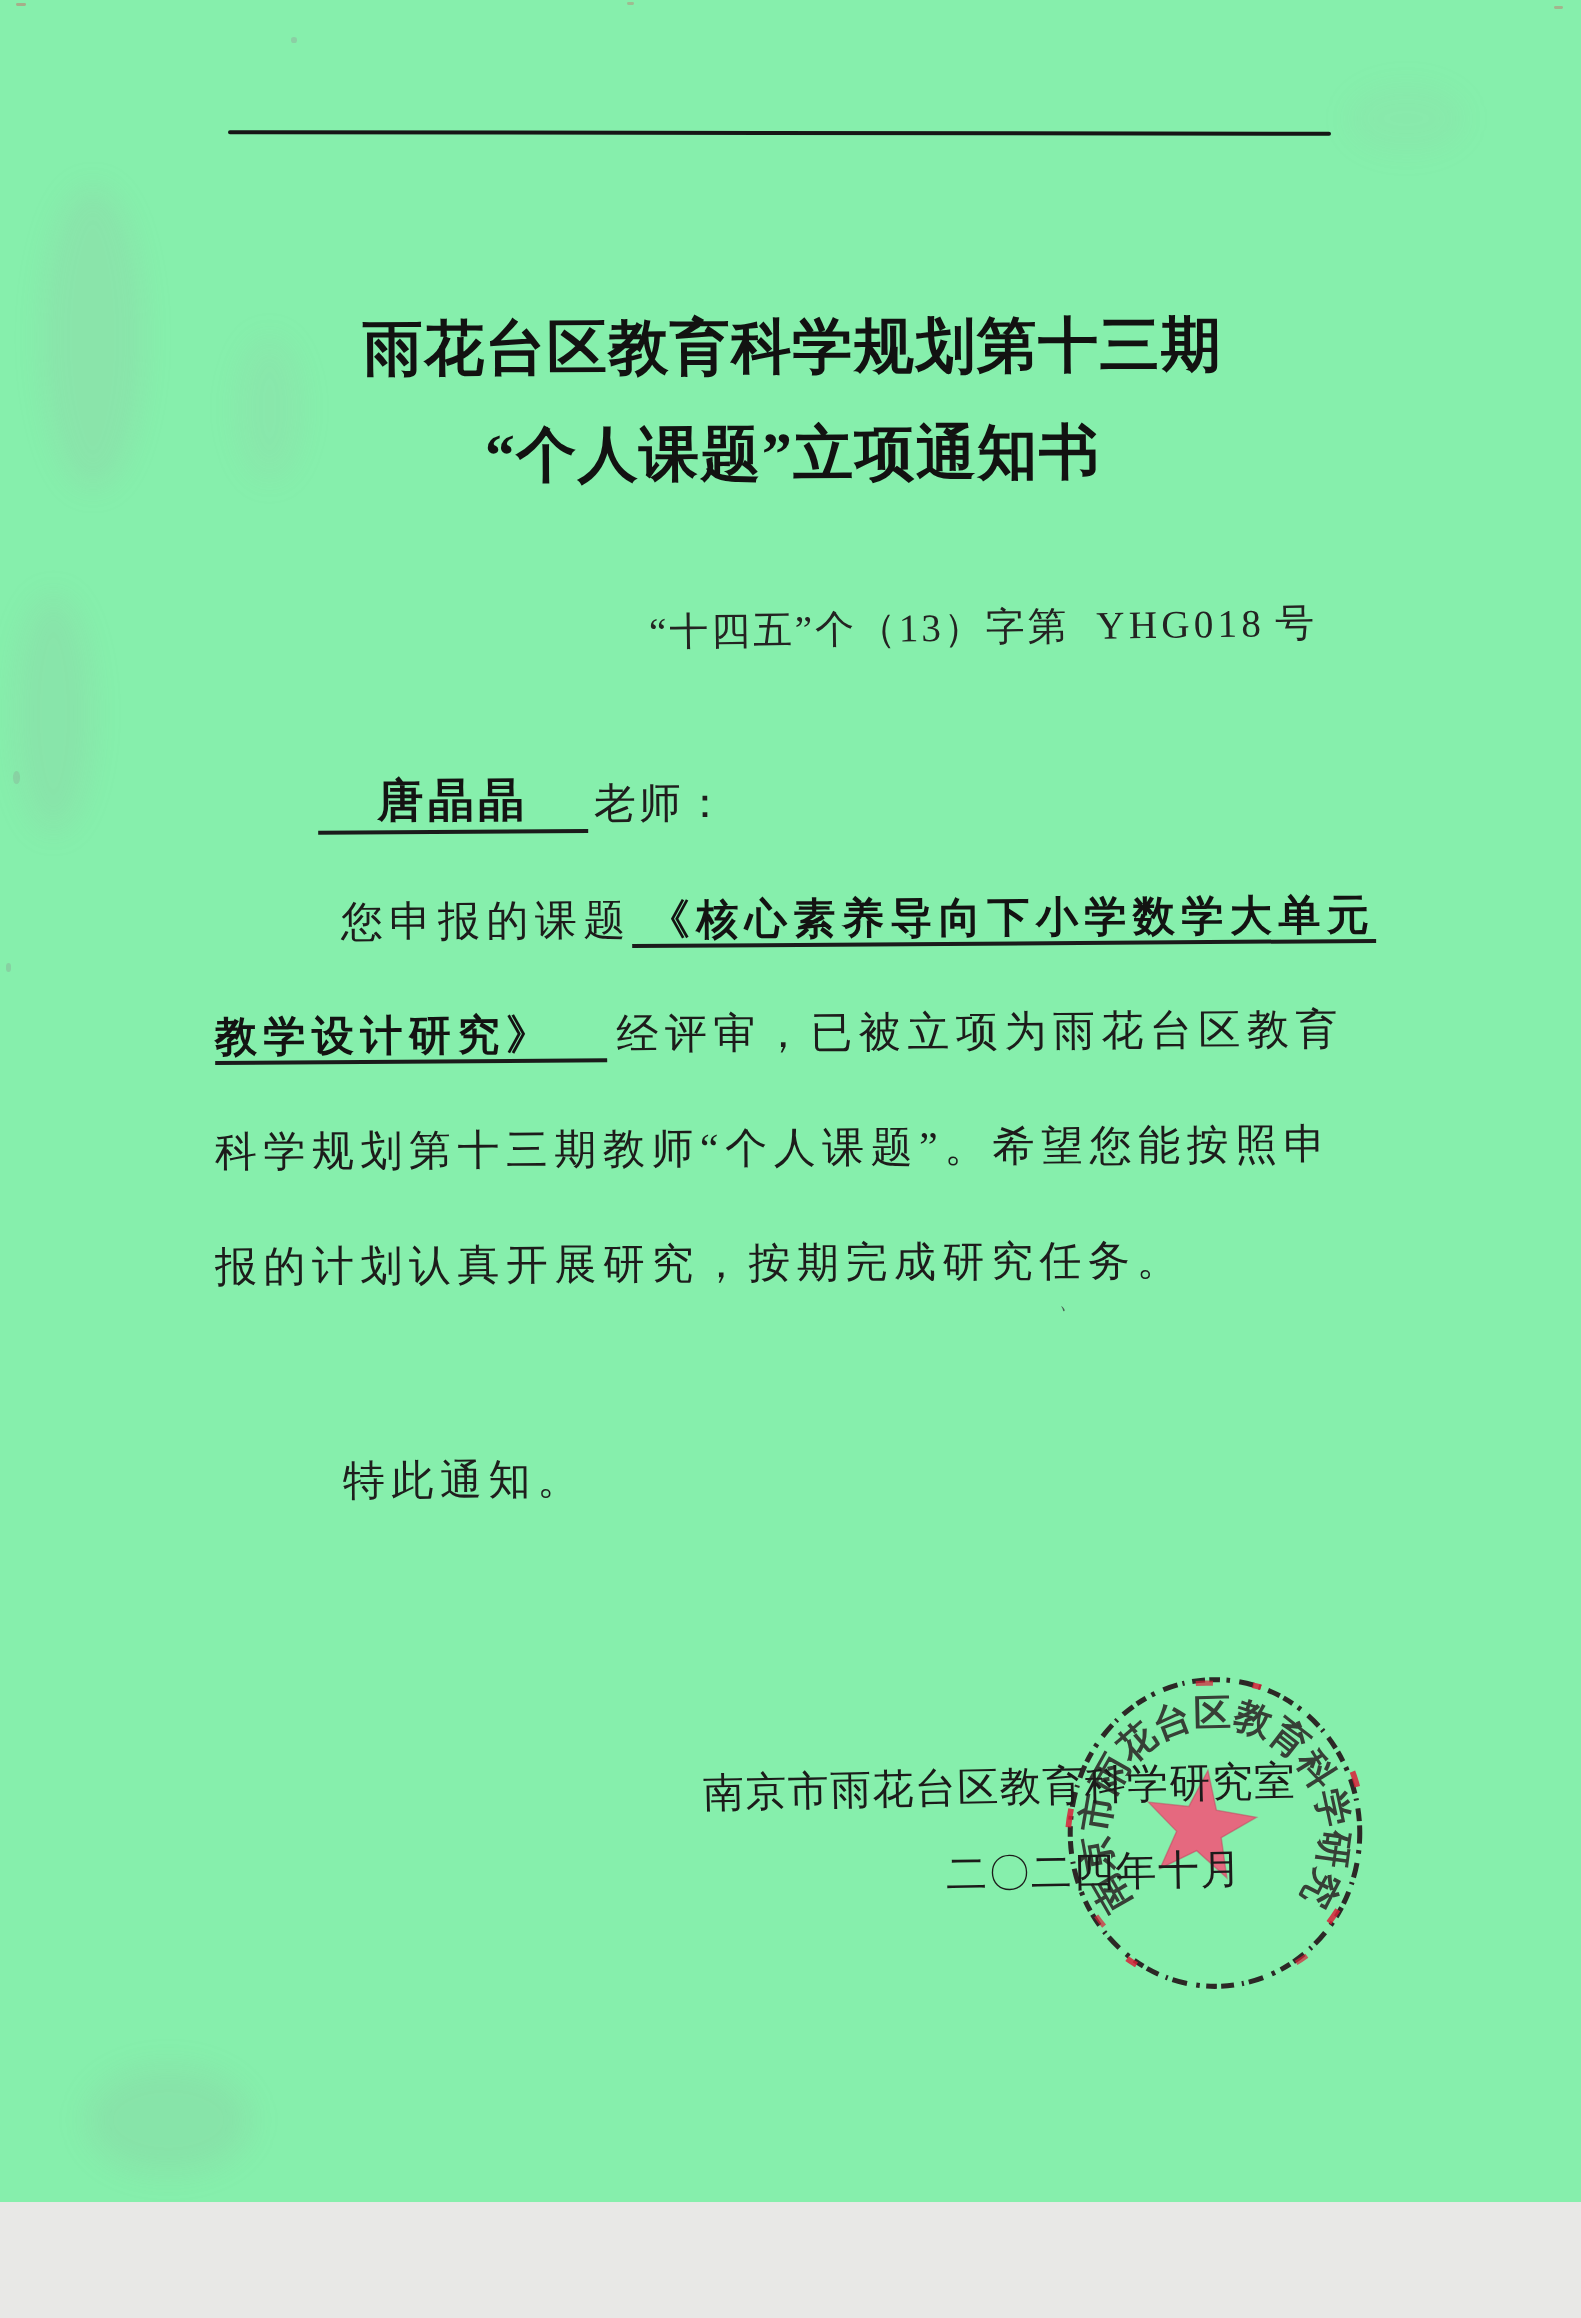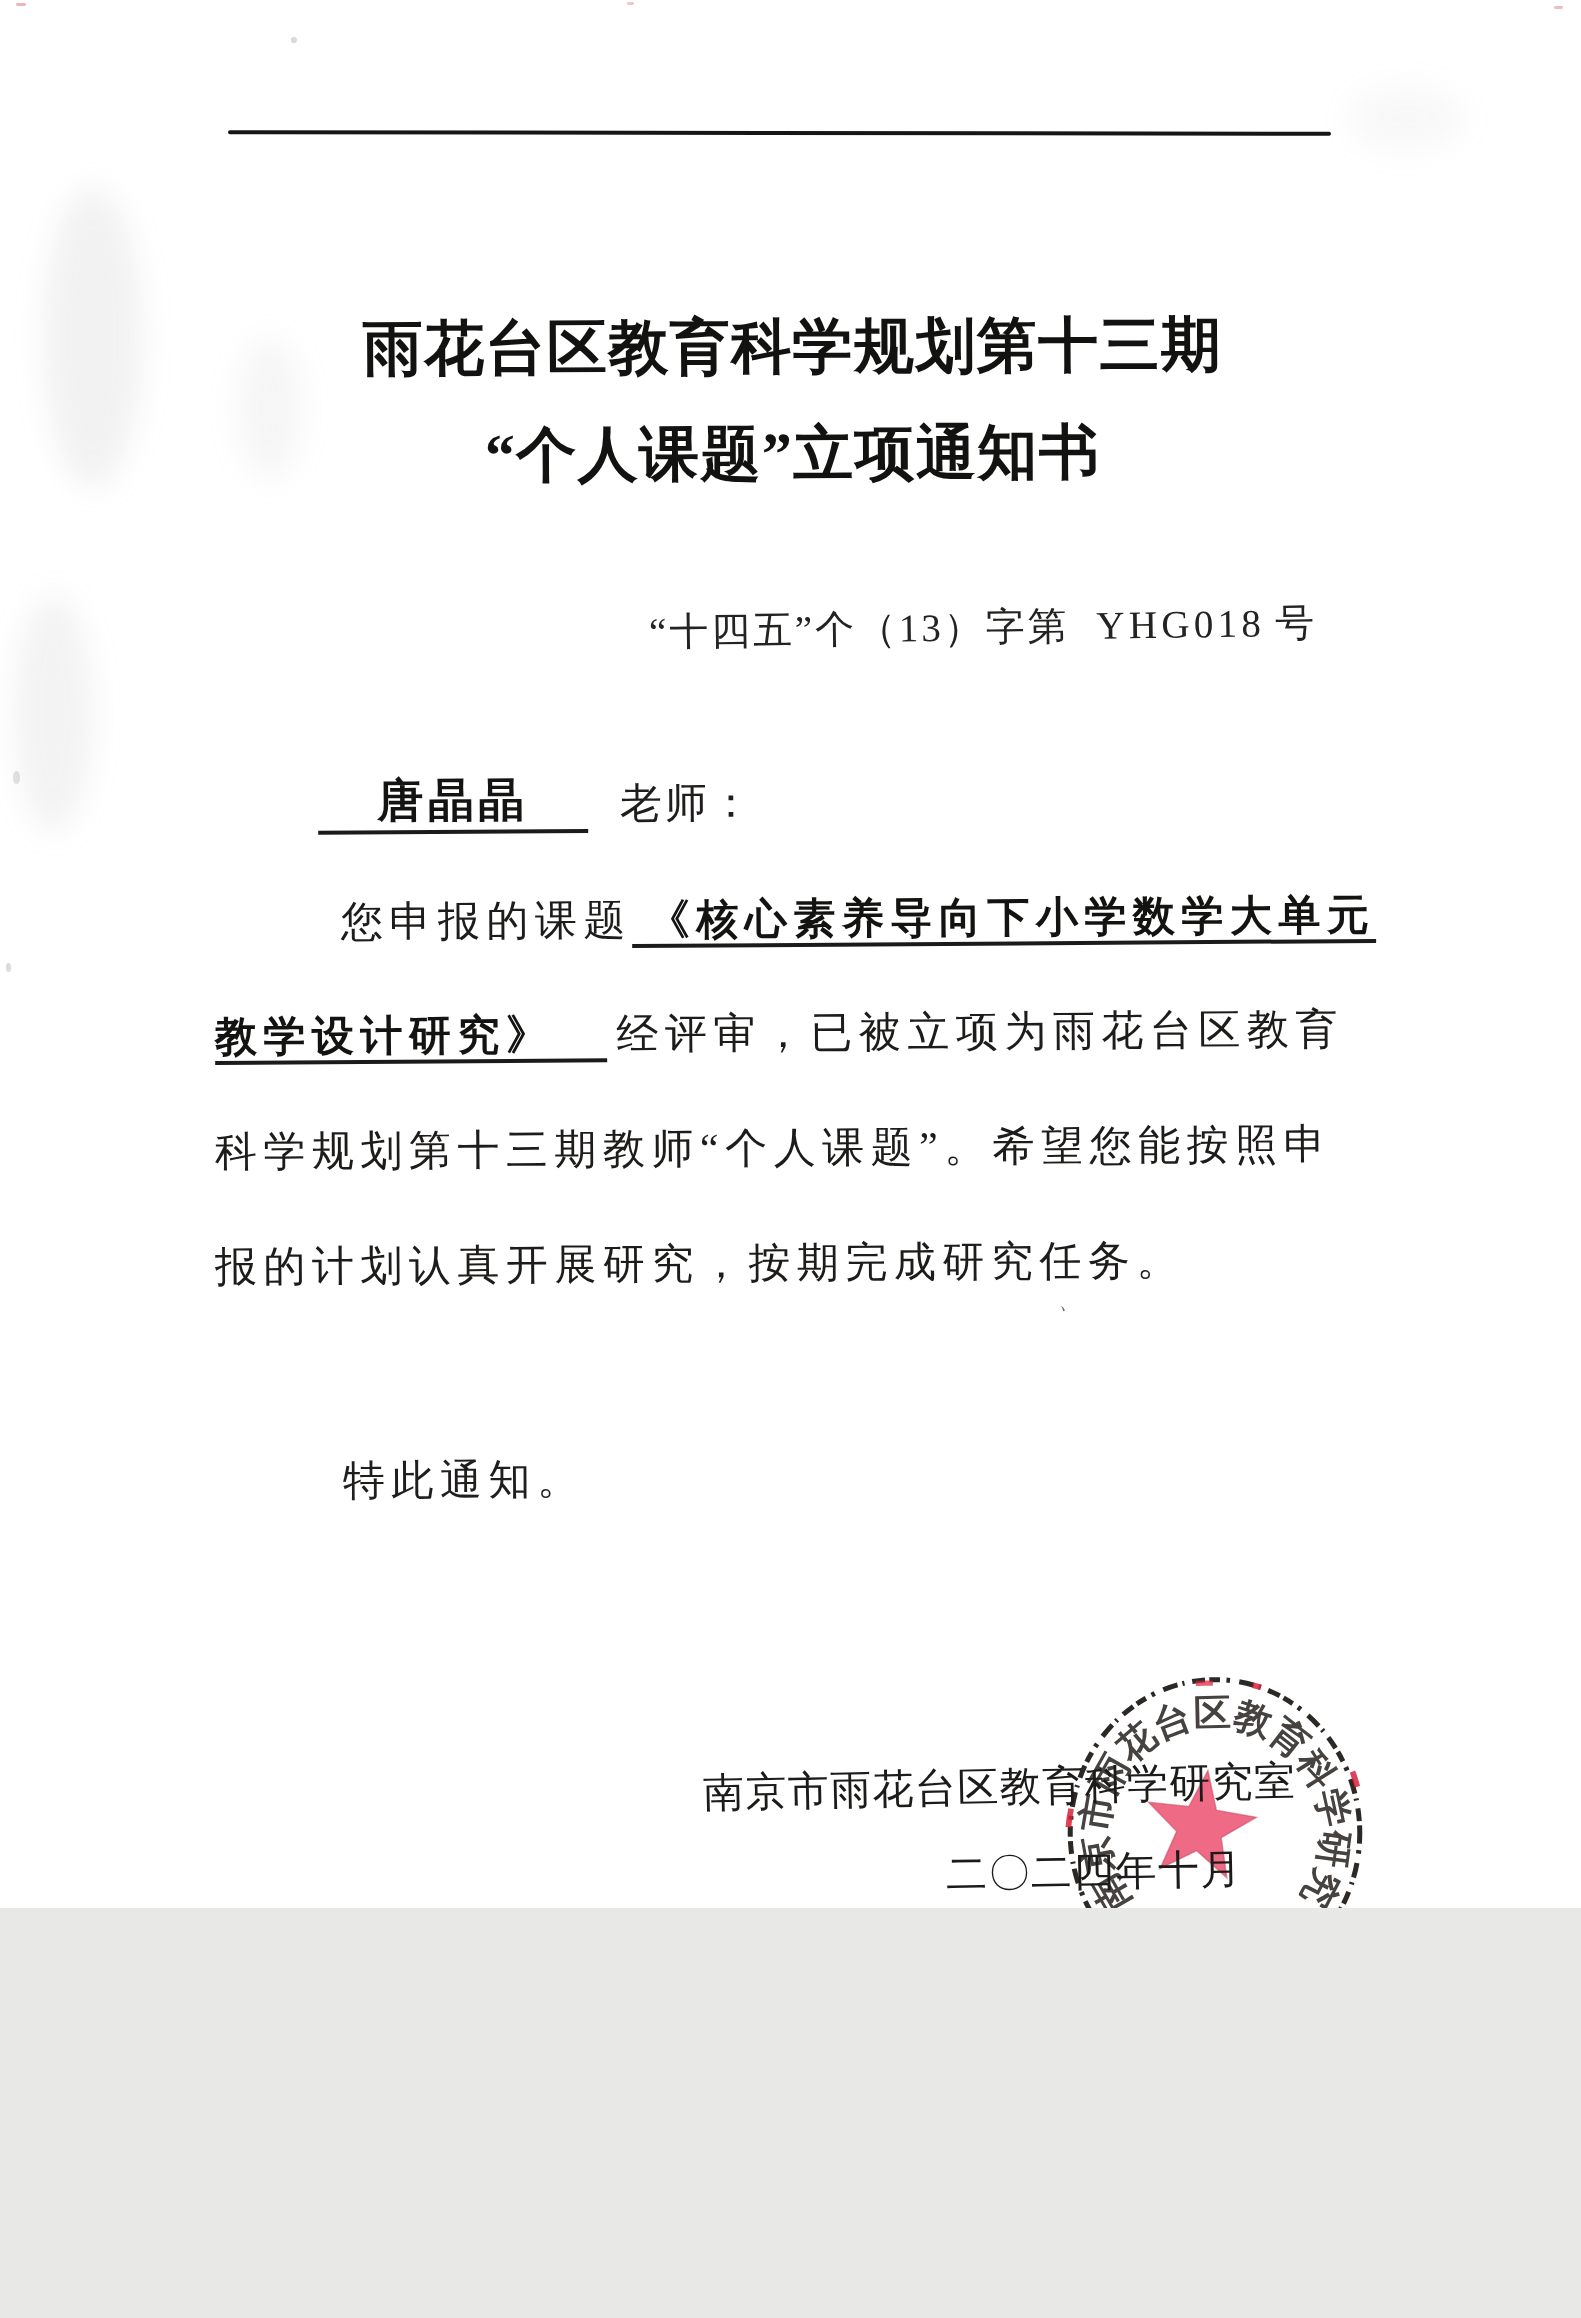--- a/index.html
+++ b/index.html
@@ -3,23 +3,23 @@
 <meta charset="utf-8">
 <style>
   html, body {
     margin: 0;
     padding: 0;
     background: #e8e8e6;
   }
   .page {
     position: relative;
     width: 1581px;
-    height: 1908px;
+    height: 2202px;
     margin: 0 auto;
-    background: #ffffff;
+    background: #86efac;
     overflow: hidden;
     font-family: "Liberation Serif", "DejaVu Serif", serif;
     color: #1f1e1d;
   }
   
   .top-rule {
     position: absolute;
     left: 228px; top: 131px;
     width: 1103px; height: 3.6px;
     background: #161616;
@@ -73,21 +73,21 @@
     text-align: center;
     font-size: 46px;
     line-height: 52px;
     font-weight: 700;
     letter-spacing: 4.3px;
     color: #141413;
     white-space: nowrap;
   }
   .honorific {
     position: absolute;
-    left: 620px; top: 4.3px;
+    left: 594px; top: 4.3px;
     font-size: 42px;
     line-height: 52px;
     letter-spacing: 2.9px;
     white-space: nowrap;
   }
 
   
   .body-line {
     position: absolute;
     left: 215px;

